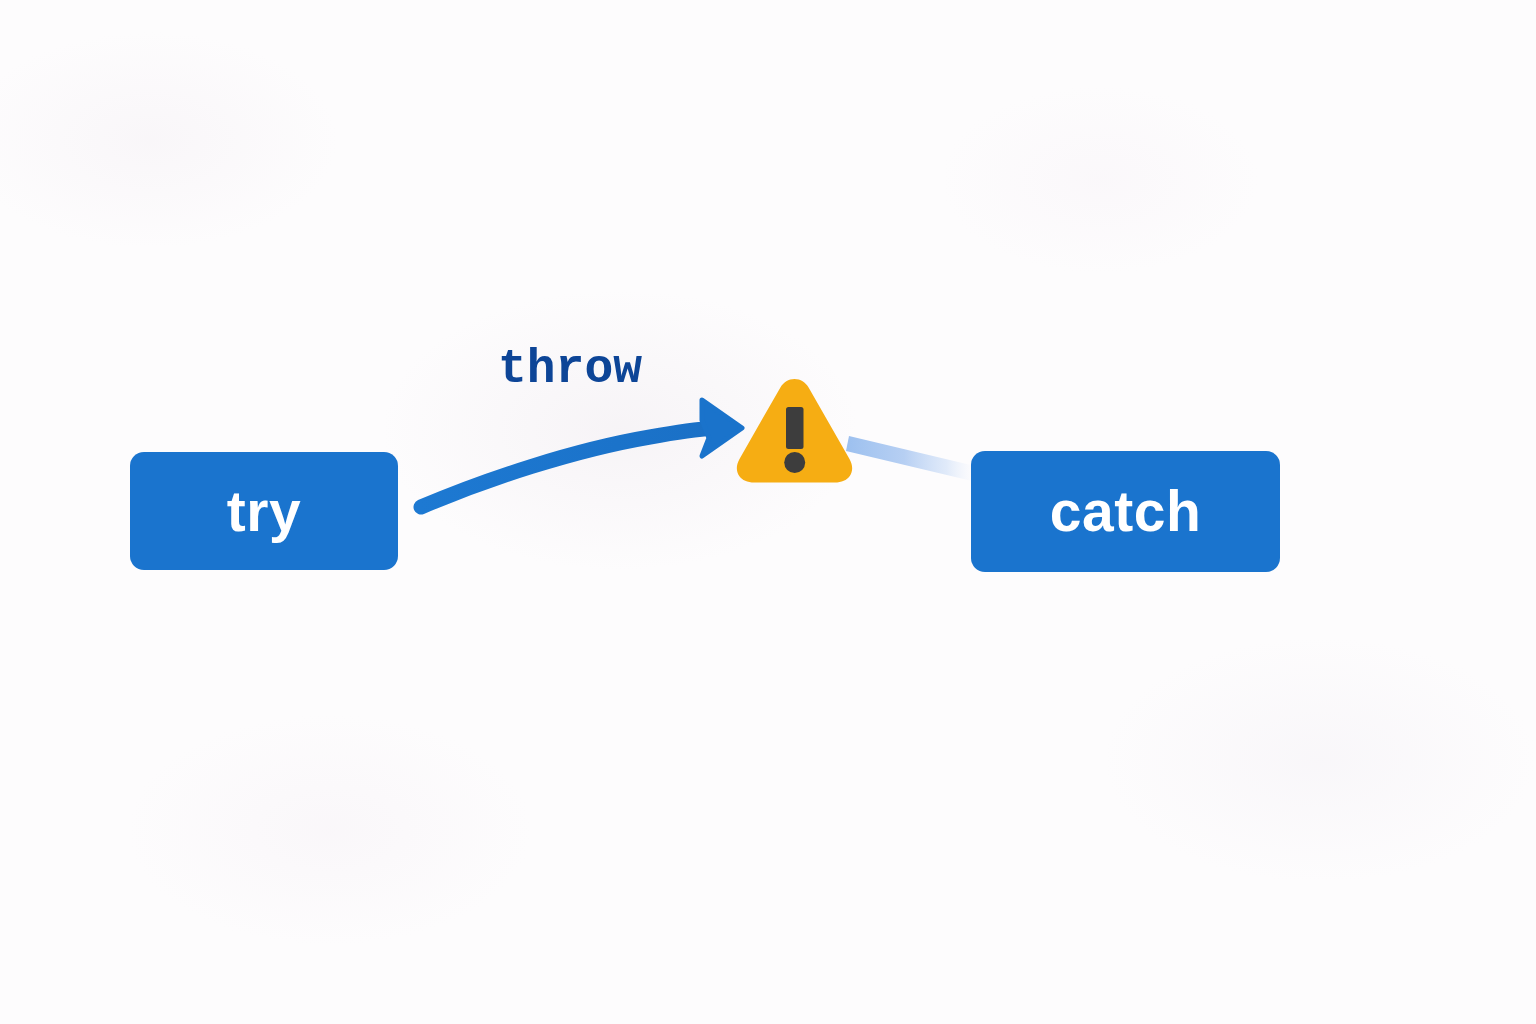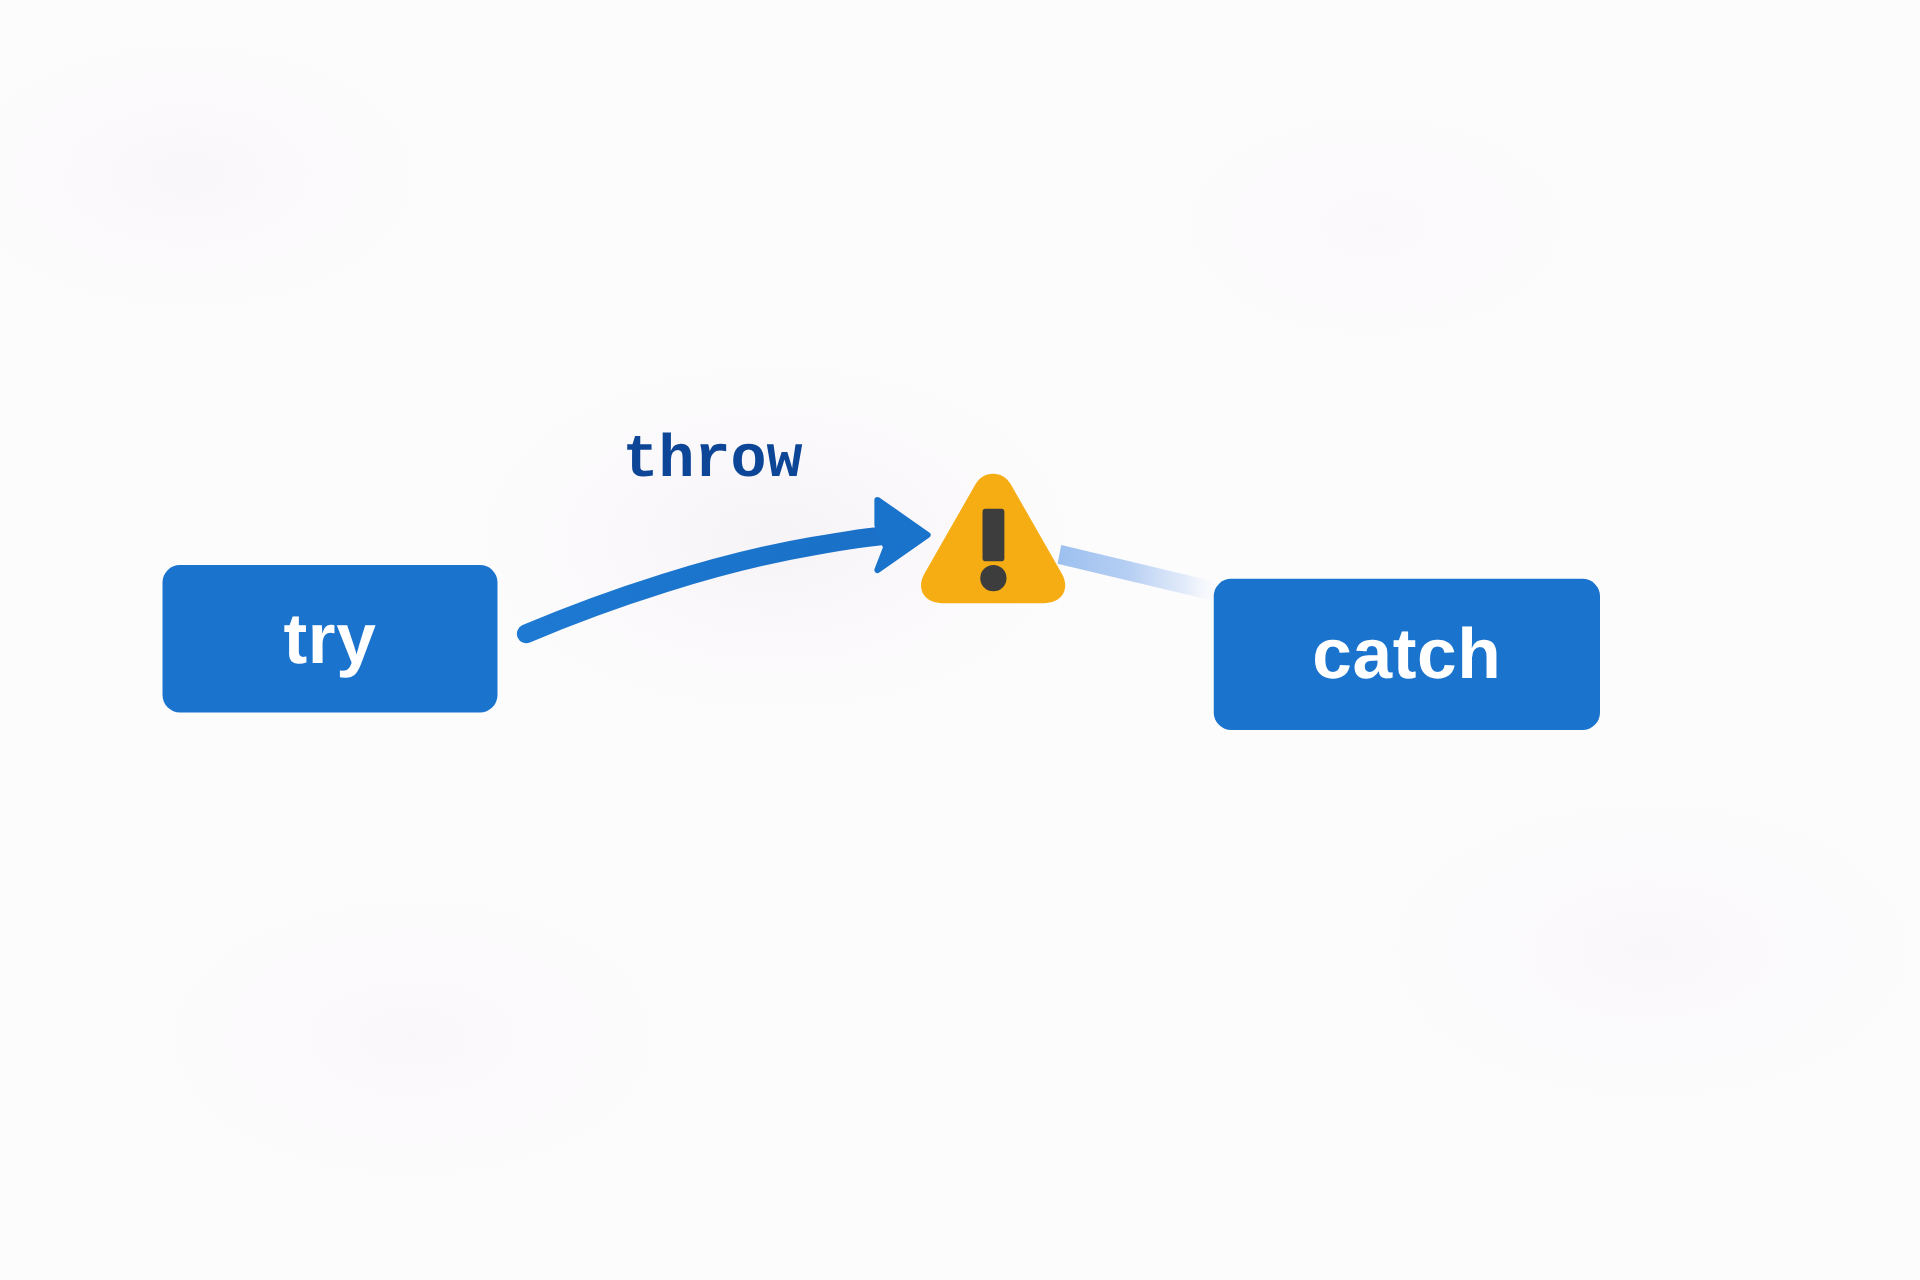--- a/index.html
+++ b/index.html
@@ -118,19 +118,19 @@
                C 783.5 382.2, 788.5 379, 794.5 379 Z" fill="#f6ad13"></path>
       <rect x="786" y="407" width="17.5" height="42" rx="2.5" fill="#3d3d3d"></rect>
       <circle cx="794.7" cy="462.5" r="10.5" fill="#3d3d3d"></circle>
     </g>
   </svg>
 
   <div class="node" id="node-try" style="background:#1a74ce;">
     <span class="node-label">try</span>
   </div>
 
-  <div class="node" id="node-catch" style="background:#1a74ce;margin-top:12px;">
+  <div class="node" id="node-catch" style="background:#1a74ce;">
     <span class="node-label">catch</span>
   </div>
 
   <div id="throw-label">throw</div>
 
 </div>
 
 </body></html>

